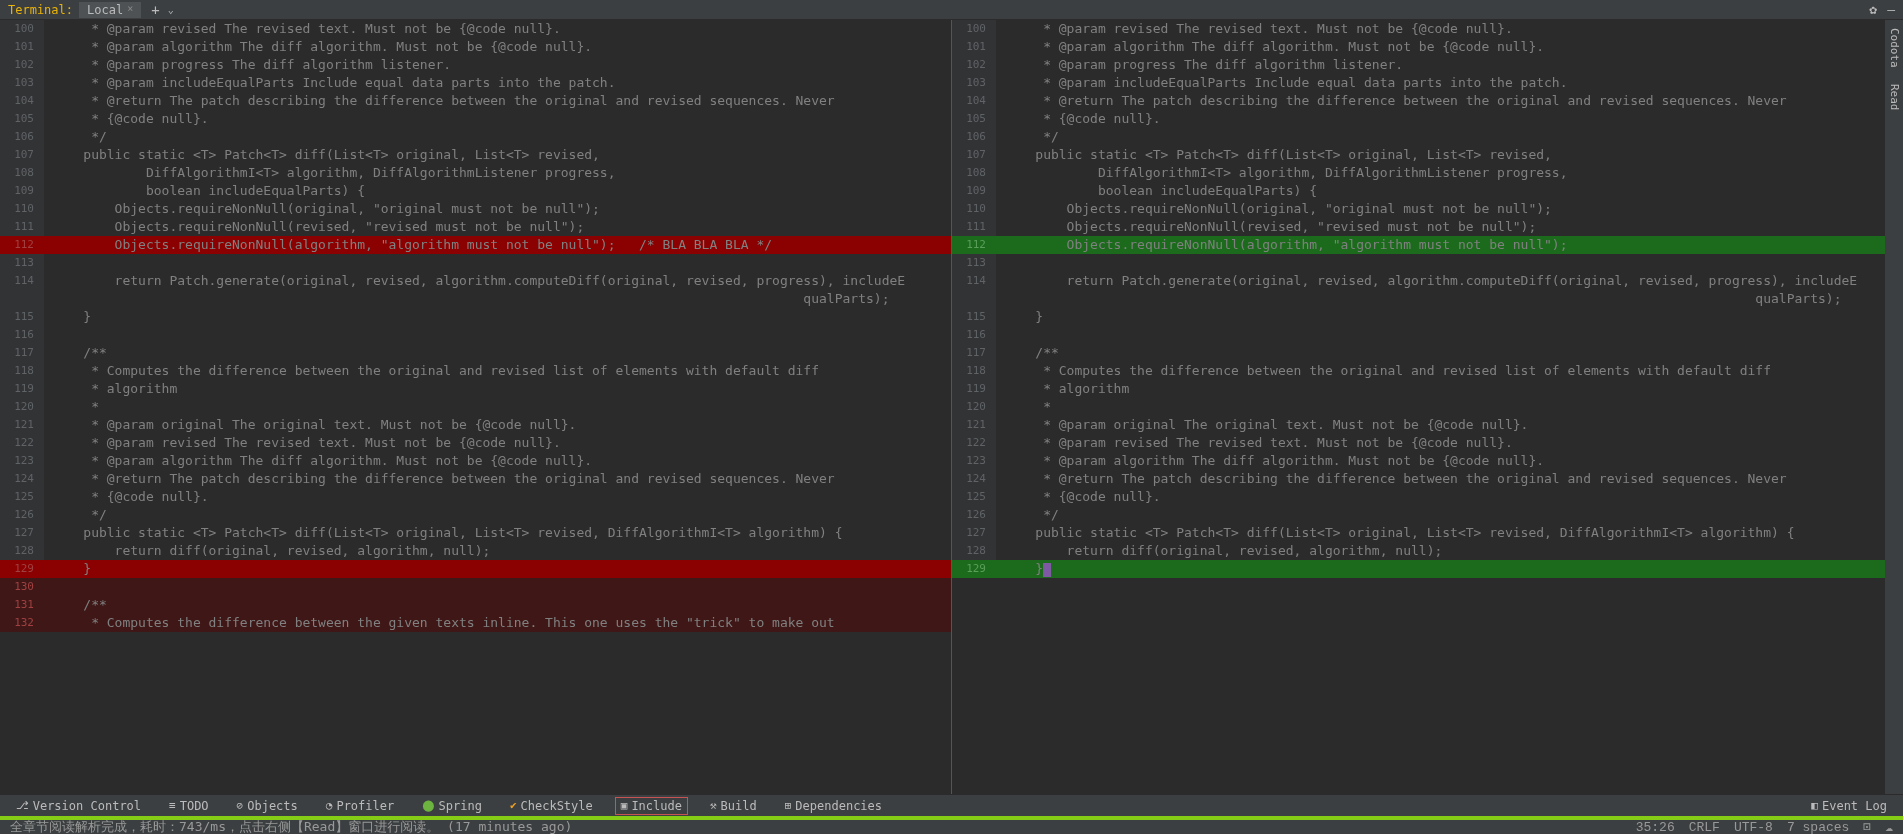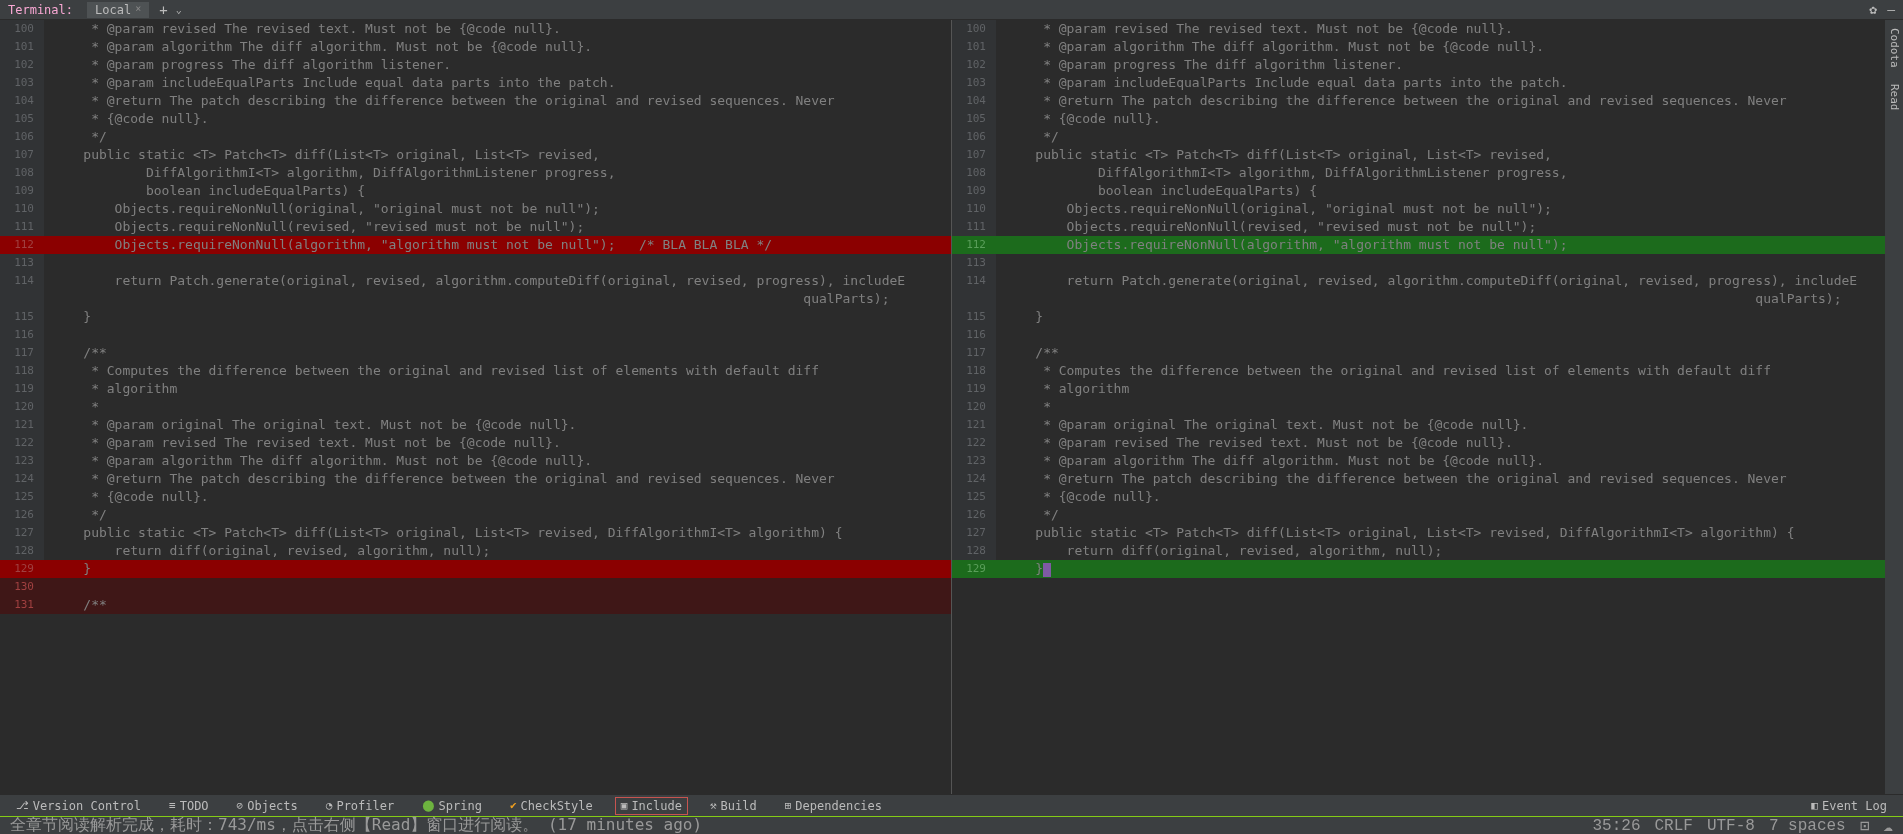--- a/index.html
+++ b/index.html
@@ -15,21 +15,21 @@
   flex-direction: column;
 }
 .top-bar {
   height: 20px;
   background: #3c3f41;
   display: flex;
   align-items: center;
   padding: 0 8px;
   border-bottom: 1px solid #2b2b2b;
 }
-.terminal-label { color: #f9a8d4; font-size: 12px; margin-right: 14px; }
+.terminal-label { color: #eab308; font-size: 12px; margin-right: 6px; }
 .tab {
   background: #4e5254;
   padding: 1px 8px;
   font-size: 12px;
   color: #bbbbbb;
   display: flex;
   align-items: flex-start;
   gap: 4px;
 }
 .tab .close-x { color: #888; font-size: 10px; cursor: pointer; }
@@ -131,23 +131,23 @@
 }
 .tool-icon { font-size: 11px; }
 .bottom-toolbar-right { margin-left: auto; display: flex; align-items: center; gap: 8px; }
 
 .status-bar {
   height: 18px;
   background: #3c3f41;
   display: flex;
   align-items: center;
   padding: 0 10px;
-  font-size: 16px;
+  font-size: 13px;
   color: #999;
-  border-top: 1px solid #84cc16;
+  border-top: 4px solid #84cc16;
 }
 .status-right { margin-left: auto; display: flex; gap: 14px; align-items: center; }
 .status-right span { color: #999; font-family: Liberation Mono, monospace; }
 .cursor-block { display: inline-block; width: 8px; height: 14px; background: #7e5aa2; vertical-align: middle; }
 </style>
 </head>
 <body>
 
 <div class="top-bar">
   <span class="terminal-label">Terminal:</span>
@@ -192,20 +192,21 @@
         <div class="code-line "><div class="gutter ">122</div><div class="code-text">     * @param revised The revised text. Must not be {@code null}.</div></div>
         <div class="code-line "><div class="gutter ">123</div><div class="code-text">     * @param algorithm The diff algorithm. Must not be {@code null}.</div></div>
         <div class="code-line "><div class="gutter ">124</div><div class="code-text">     * @return The patch describing the difference between the original and revised sequences. Never</div></div>
         <div class="code-line "><div class="gutter ">125</div><div class="code-text">     * {@code null}.</div></div>
         <div class="code-line "><div class="gutter ">126</div><div class="code-text">     */</div></div>
         <div class="code-line "><div class="gutter ">127</div><div class="code-text">    public static &lt;T&gt; Patch&lt;T&gt; diff(List&lt;T&gt; original, List&lt;T&gt; revised, DiffAlgorithmI&lt;T&gt; algorithm) {</div></div>
         <div class="code-line "><div class="gutter ">128</div><div class="code-text">        return diff(original, revised, algorithm, null);</div></div>
         <div class="code-line line-deleted-strong"><div class="gutter gutter-red">129</div><div class="code-text">    }</div></div>
         <div class="code-line line-deleted-dark"><div class="gutter gutter-red">130</div><div class="code-text"></div></div>
         <div class="code-line line-deleted-dark"><div class="gutter gutter-red">131</div><div class="code-text">    /**</div></div>
+        <div class="code-line line-deleted-dark"><div class="gutter gutter-red">132</div><div class="code-text">     * Computes the difference between the given texts inline. This one uses the "trick" to make out</div></div>
       </div>
   </div>
   <div class="diff-pane">
     <div class="code-area" id="right-code">
         <div class="code-line "><div class="gutter ">100</div><div class="code-text">     * @param revised The revised text. Must not be {@code null}.</div></div>
         <div class="code-line "><div class="gutter ">101</div><div class="code-text">     * @param algorithm The diff algorithm. Must not be {@code null}.</div></div>
         <div class="code-line "><div class="gutter ">102</div><div class="code-text">     * @param progress The diff algorithm listener.</div></div>
         <div class="code-line "><div class="gutter ">103</div><div class="code-text">     * @param includeEqualParts Include equal data parts into the patch.</div></div>
         <div class="code-line "><div class="gutter ">104</div><div class="code-text">     * @return The patch describing the difference between the original and revised sequences. Never</div></div>
         <div class="code-line "><div class="gutter ">105</div><div class="code-text">     * {@code null}.</div></div>

